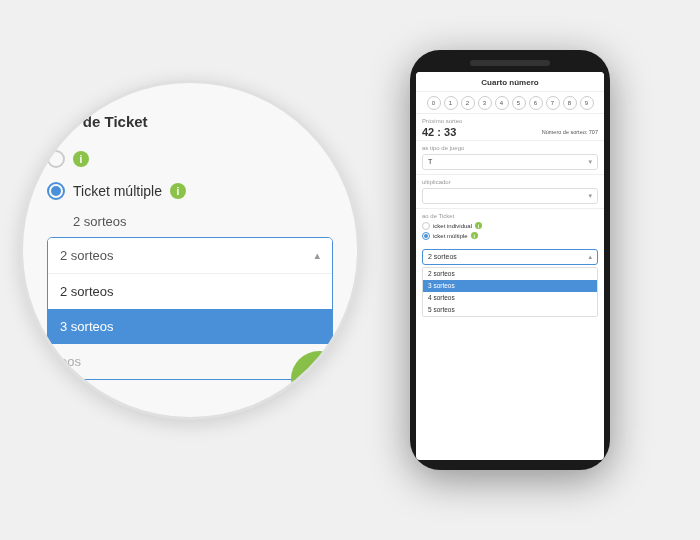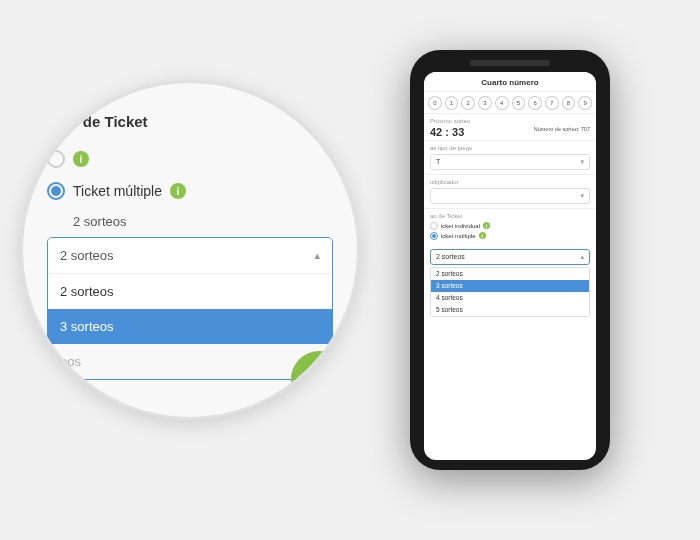--- a/index.html
+++ b/index.html
@@ -34,24 +34,24 @@
 
     .phone-notch {
       width: 80px;
       height: 6px;
       background: #333;
       border-radius: 3px;
       margin-bottom: 6px;
     }
 
     .phone-screen {
-      width: 172px;
+      width: 188px;
       height: 390px;
       background: #fff;
-      border-radius: 12px;
+      border-radius: 4px;
       overflow: hidden;
       position: relative;
     }
 
     
     .phone-header {
       background: #fff;
       text-align: center;
       padding: 6px 4px 4px;
       font-size: 8px;
@@ -87,20 +87,21 @@
     }
 
     .phone-sorteo-label {
       font-size: 6px;
       color: #999;
       margin-bottom: 2px;
     }
 
     .phone-timer-row {
       display: flex;
+      align-items: center;
       justify-content: space-between;
       gap: 40px;
     }
 
     .phone-timer {
       font-size: 11px;
       font-weight: 700;
       color: #333;
     }
 

